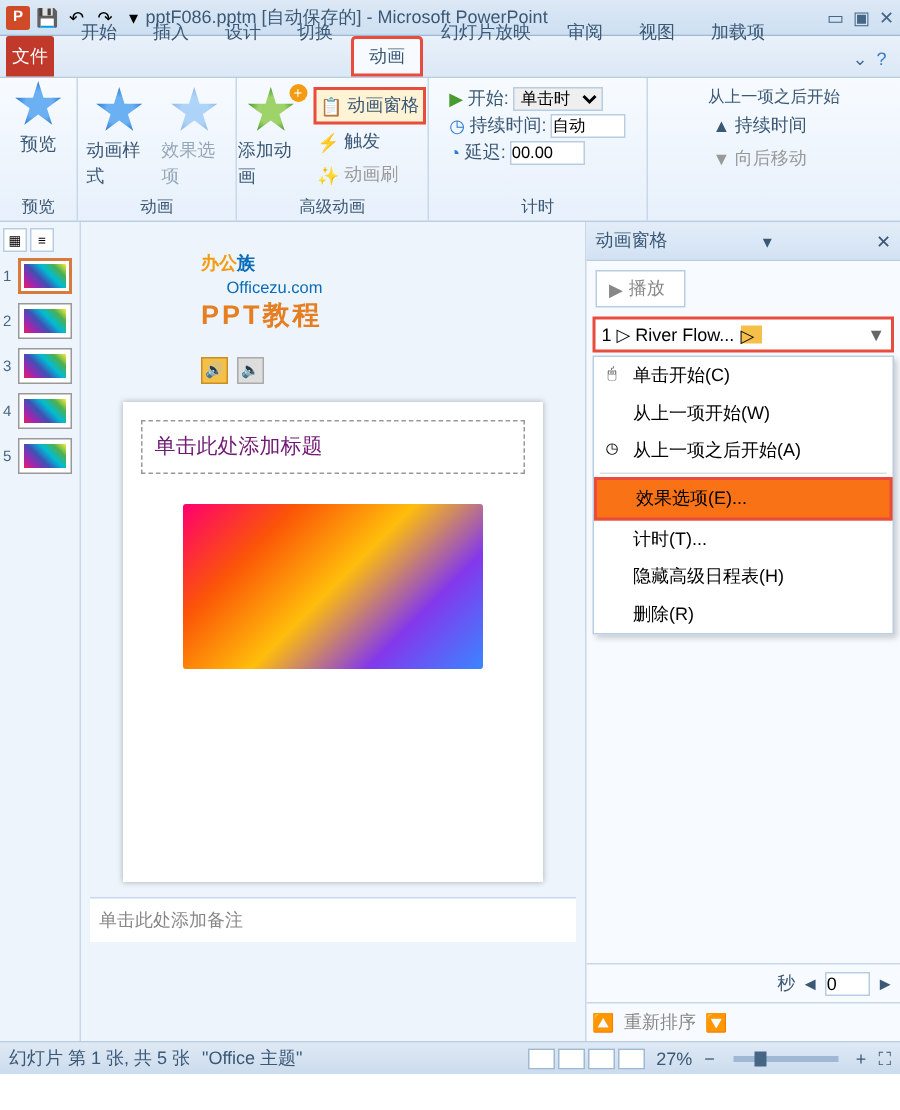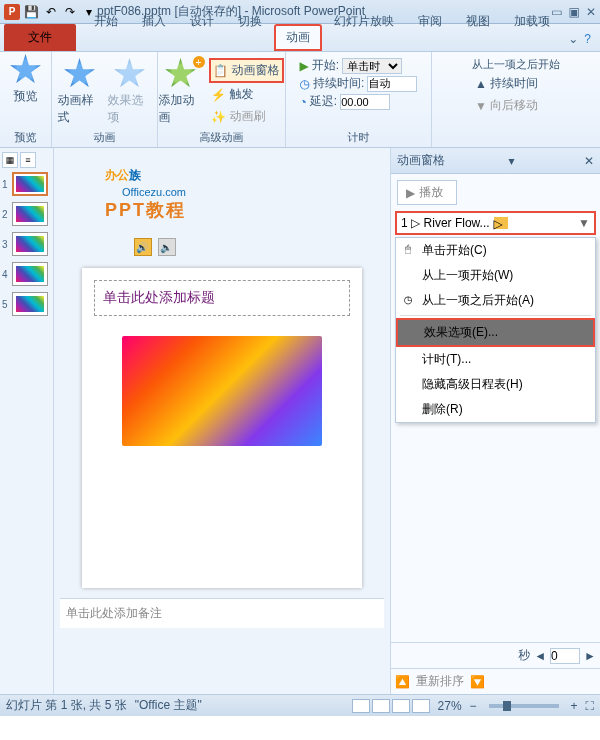--- a/index.html
+++ b/index.html
@@ -4,21 +4,21 @@
 <style>
 *{box-sizing:border-box;margin:0;padding:0;font-family:"Microsoft YaHei",SimSun,sans-serif;font-size:12px}
 body{width:600px;height:740px;background:#fff;overflow:hidden}
 .titlebar{height:24px;background:linear-gradient(#dce8f5,#cde0f2);display:flex;align-items:center;padding:0 4px;border-bottom:1px solid #9fb8d4}
 .titlebar .p-icon{width:16px;height:16px;background:#d04a28;color:#fff;font-weight:bold;font-size:10px;display:flex;align-items:center;justify-content:center;border-radius:2px;margin-right:4px}
 .qat{display:flex;gap:3px;align-items:center}
 .qat span{width:16px;height:16px;display:flex;align-items:center;justify-content:center;cursor:pointer}
 .title-text{flex:1;text-align:left;color:#3b5875;font-size:12px}
 .winbtns{display:flex;gap:6px;color:#466685}
 .tabs{height:28px;background:linear-gradient(#e9f1fa,#dbe8f6);display:flex;align-items:flex-end;padding:0 4px;border-bottom:1px solid #b8cde2}
-.tab-file{background:#c0392b;color:#000000;padding:5px 24px;border-radius:2px 2px 0 0;margin-right:6px}
+.tab-file{background:#c0392b;color:#ffffff;padding:5px 4px;border-radius:2px 2px 0 0;margin-right:6px}
 .tab{padding:21px 12px;color:#3b5875;cursor:pointer}
 .tab.active{background:#f7fbff;border:1px solid #b8cde2;border-bottom:none;border-radius:3px 3px 0 0}
 .tab.hl{border:2px solid #e74c3c;padding:3px 10px}
 .tabs .help{margin-left:auto;display:flex;gap:6px;padding:5px;color:#466685}
 .ribbon{height:96px;background:linear-gradient(#f7fbff,#e7f0fb);border-bottom:1px solid #b8cde2;display:flex}
 .rgroup{border-right:1px solid #c8d8ea;padding:2px 6px;display:flex;flex-direction:column;align-items:center;position:relative}
 .rgroup .label{position:absolute;bottom:2px;left:0;right:0;text-align:center;color:#3b5875;font-size:11px}
 .rg-row{display:flex;gap:6px;align-items:flex-start;padding-top:4px}
 .big-btn{display:flex;flex-direction:column;align-items:center;width:44px;cursor:pointer;color:#3b5875}
 .big-btn .ico{width:32px;height:32px;margin-bottom:2px}
@@ -35,42 +35,42 @@
 .workspace{display:flex;height:546px}
 .thumbrail{width:54px;background:#eef4fb;border-right:1px solid #c8d8ea;padding:4px 2px}
 .thumbtabs{display:flex;gap:2px;margin-bottom:4px}
 .thumbtabs span{width:16px;height:16px;background:#fff;border:1px solid #b8cde2;display:flex;align-items:center;justify-content:center;font-size:9px}
 .thumb{display:flex;align-items:center;gap:2px;margin-bottom:6px;cursor:pointer}
 .thumb .num{width:8px;font-size:10px;color:#466685}
 .thumb .slide{width:36px;height:24px;background:#fff;border:1px solid #999;display:flex;align-items:center;justify-content:center}
 .thumb.sel .slide{border:2px solid #d87a3c}
 .thumb .img{width:28px;height:16px;background:linear-gradient(45deg,#e91e63,#9c27b0,#3f51b5,#00bcd4,#4caf50,#ffeb3b)}
 .canvas-area{flex:1;background:#eef4fb;display:flex;flex-direction:column;position:relative}
-.watermark{position:absolute;top:6px;left:51px;text-align:left}
+.watermark{position:absolute;top:6px;left:80px;text-align:left}
 .watermark .l1{font-size:28px;font-weight:bold;color:#0b6db7}
 .watermark .l1 span{color:#f39c12}
 .watermark .l2{font-size:11px;color:#0b6db7;text-align:right}
 .watermark .l3{font-size:18px;font-weight:bold;color:#e67e22;letter-spacing:2px}
 .slide-canvas{margin:120px auto 10px;width:280px;height:320px;background:#fff;box-shadow:0 0 4px rgba(0,0,0,.3);padding:12px}
 .placeholder{border:1px dashed #999;padding:8px;color:#701a75;margin-bottom:12px;font-size:14px}
 .slide-img{width:200px;height:110px;margin:20px auto;background:linear-gradient(135deg,#ff006e,#fb5607,#ffbe0b,#8338ec,#3a86ff);border-radius:2px}
 .audio-icons{position:absolute;top:90px;left:80px;display:flex;gap:6px}
 .audio-icons span{width:18px;height:18px;background:#f5c04a;border:1px solid #c89020;display:flex;align-items:center;justify-content:center;font-size:10px}
 .notes{border-top:1px solid #c8d8ea;padding:6px;background:#fff;color:#888;font-size:12px;margin:0 6px}
 .anim-pane{width:210px;border-left:1px solid #c8d8ea;background:#f7fbff;display:flex;flex-direction:column}
 .pane-hdr{background:linear-gradient(#e3edf9,#d2e2f3);padding:4px 6px;border-bottom:1px solid #b8cde2;display:flex;align-items:center;color:#3b5875}
 .pane-hdr .x{margin-left:auto;cursor:pointer}
 .play-btn{margin:6px;padding:3px 8px;border:1px solid #b8cde2;background:#fff;display:flex;align-items:center;gap:4px;color:#888;width:60px}
 .trigger-bar{margin:2px 4px;padding:2px 4px;background:#e8e8f0;border:1px solid #c0c0d0;font-size:11px}
 .anim-item{margin:0 4px;padding:3px 4px;background:#fff;border:2px solid #e74c3c;display:flex;align-items:center;gap:4px;font-size:11px}
 .anim-item .bar{width:14px;height:12px;background:#f5c04a}
 .anim-item .dd{margin-left:auto;color:#666}
 .ctx-menu{margin:2px 4px;background:#fff;border:1px solid #b8cde2;box-shadow:2px 2px 4px rgba(0,0,0,.2)}
 .ctx-item{padding:4px 8px 4px 26px;position:relative;cursor:pointer;font-size:12px}
-.ctx-item.hl{border:2px solid #e74c3c;background:#737373}
+.ctx-item.hl{border:2px solid #e74c3c;background:#f97316}
 .ctx-item .ci{position:absolute;left:5px;top:4px;width:14px;height:14px;display:flex;align-items:center;justify-content:center;font-size:10px}
 .ctx-sep{height:1px;background:#ddd;margin:2px 4px}
 .pane-foot{margin-top:auto;padding:4px;border-top:1px solid #c8d8ea;display:flex;align-items:center;gap:4px;font-size:11px;color:#3b5875}
 .pane-foot input{width:30px;height:16px;border:1px solid #b8cde2}
 .reorder{padding:4px;border-top:1px solid #c8d8ea;display:flex;align-items:center;gap:6px;font-size:11px;color:#888}
 .statusbar{height:22px;background:linear-gradient(#dfe9f5,#cbdced);border-top:1px solid #b8cde2;display:flex;align-items:center;padding:0 6px;color:#3b5875;font-size:11px;gap:8px}
 .statusbar .views{margin-left:auto;display:flex;gap:2px}
 .statusbar .views span{width:18px;height:14px;border:1px solid #9fb8d4;background:#fff}
 .zoom-slider{width:70px;height:4px;background:#9fb8d4;position:relative;margin:0 4px}
 .zoom-slider::after{content:"";position:absolute;left:20%;top:-3px;width:8px;height:10px;background:#466685}

